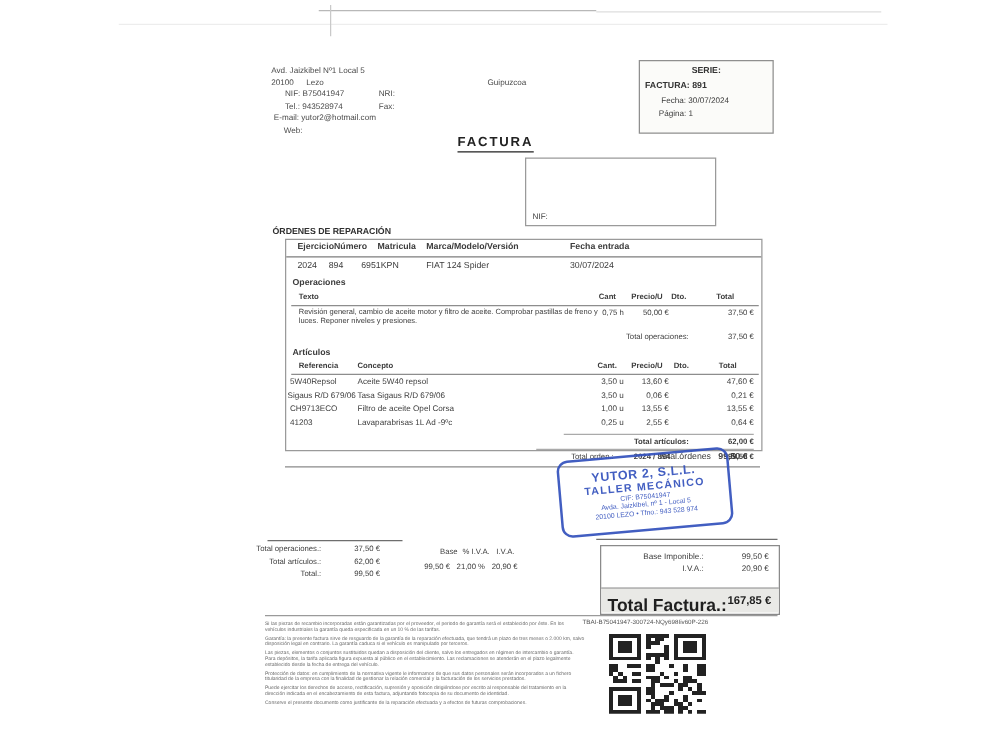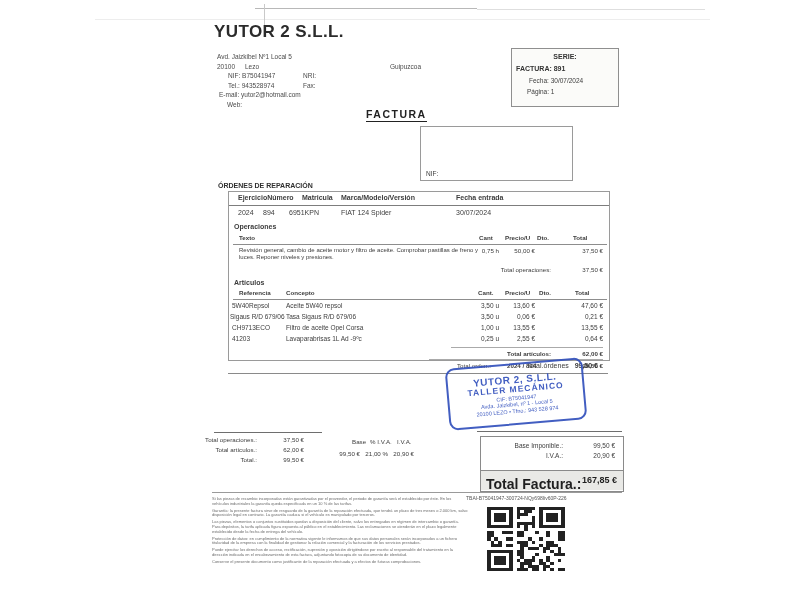--- a/index.html
+++ b/index.html
@@ -41,21 +41,20 @@
 </head>
 <body>
 
 <div class="sheet">
 
   <div class="hline" style="left:255px;top:8px;width:222px;background:#b8b8b8;"></div>
   <div class="hline" style="left:477px;top:9px;width:228px;background:#dedede;"></div>
   <div class="hline" style="left:95px;top:19px;width:615px;background:#ededed;"></div>
   <div class="vline" style="left:264px;top:4px;height:25px;"></div>
 
-  <div class="abs company" style="left:214px;top:22px;">YUTOR 2 S.L.L.</div>
   <div class="abs hsmall" style="left:217px;top:53px;">Avd. Jaizkibel Nº1 Local 5</div>
   <div class="abs hsmall" style="left:217px;top:63px;">20100</div>
   <div class="abs hsmall" style="left:245px;top:63px;">Lezo</div>
   <div class="abs hsmall" style="left:390px;top:63px;">Guipuzcoa</div>
   <div class="abs hsmall" style="left:228px;top:72px;">NIF: B75041947</div>
   <div class="abs hsmall" style="left:303px;top:72px;">NRI:</div>
   <div class="abs hsmall" style="left:228px;top:82px;">Tel.: 943528974</div>
   <div class="abs hsmall" style="left:303px;top:82px;">Fax:</div>
   <div class="abs hsmall" style="left:219px;top:91px;">E-mail: yutor2@hotmail.com</div>
   <div class="abs hsmall" style="left:227px;top:101px;">Web:</div>

